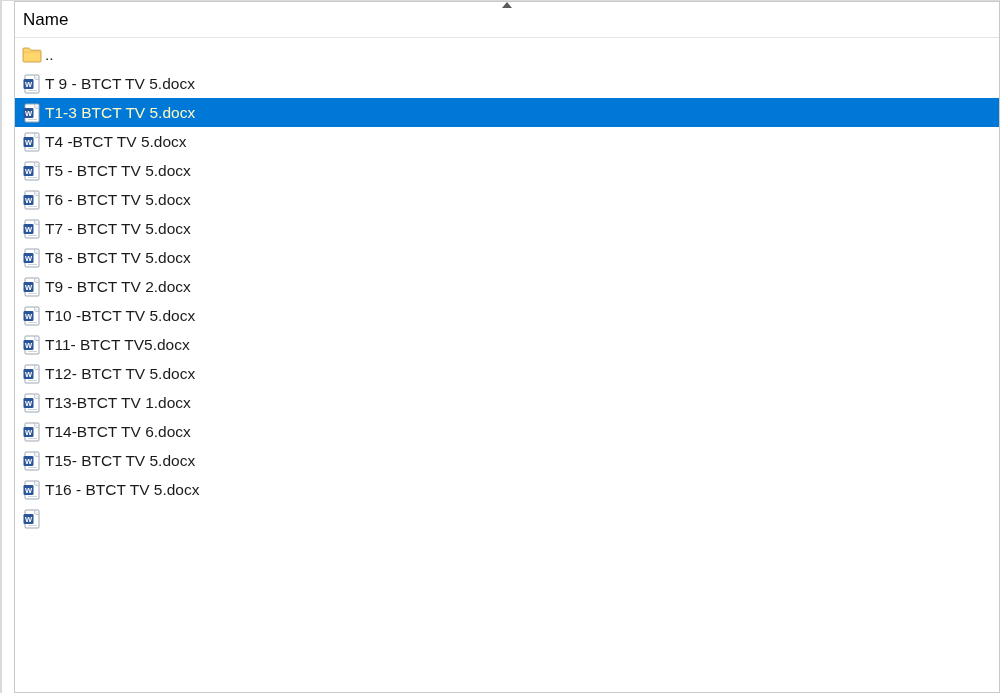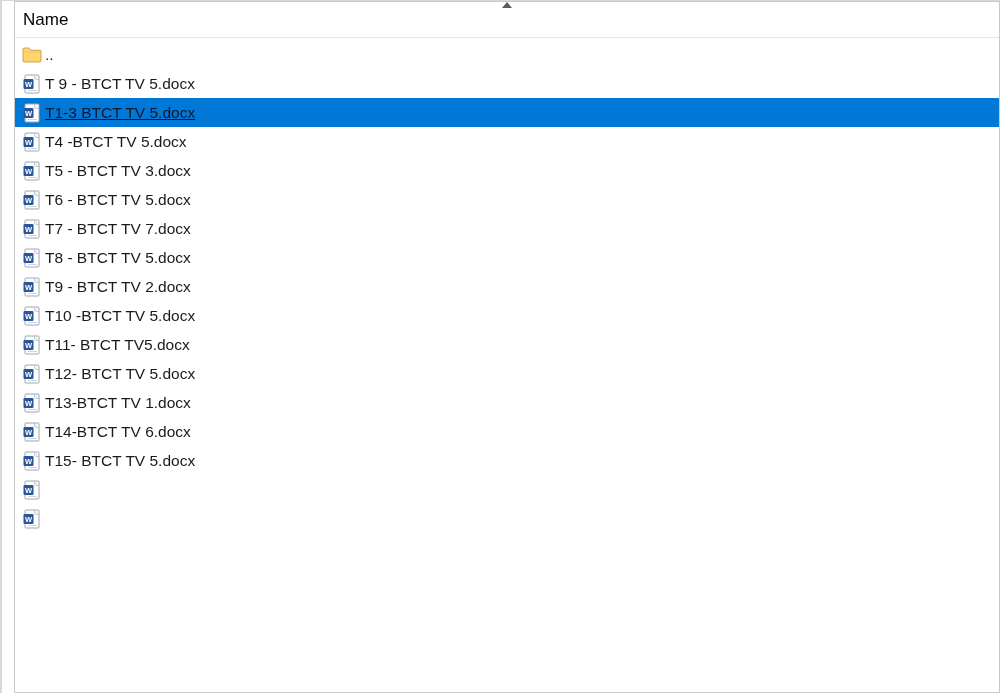--- a/index.html
+++ b/index.html
@@ -63,21 +63,21 @@
     }
     .row.selected {
       background: #0078d7;
       color: #fff;
     }
     .row .label {
       white-space: nowrap;
       font-size: 15.5px;
       color: #1a1a1a;
     }
-    .row.selected .label { color: #0f172a; text-decoration: underline; }
+    .row.selected .label { color: #fef9c3; }
     .icon-wrap {
       width: 22px;
       height: 22px;
       display: flex;
       align-items: center;
       justify-content: center;
       flex: 0 0 22px;
     }
   </style>
 </head>
@@ -144,21 +144,21 @@
         <span class="icon-wrap">
 <svg width="20" height="20" viewBox="0 0 20 20">
   <rect x="3" y="1" width="14" height="18" rx="1" fill="#ffffff" stroke="#9aa7b3" stroke-width="1"></rect>
   <path d="M13 1 L13 5 L17 5" fill="none" stroke="#9aa7b3" stroke-width="1"></path>
   <path d="M17 5 L13 1 L13 5 Z" fill="#e7ecf1"></path>
   <rect x="1.5" y="5" width="10" height="10" rx="1.2" fill="#2a5699"></rect>
   <text x="6.5" y="12.7" text-anchor="middle" font-family="Segoe UI, sans-serif" font-size="7.5" font-weight="700" fill="#fff">W</text>
   <line x1="6" y1="16.5" x2="15" y2="16.5" stroke="#c8d0d9" stroke-width="0.9"></line>
 </svg>
           </span>
-        <span class="label">T5 - BTCT TV 3.docx</span>
+        <span class="label">T5 - BTCT TV 5.docx</span>
       </div>
       <div class="row">
         <span class="icon-wrap">
 <svg width="20" height="20" viewBox="0 0 20 20">
   <rect x="3" y="1" width="14" height="18" rx="1" fill="#ffffff" stroke="#9aa7b3" stroke-width="1"></rect>
   <path d="M13 1 L13 5 L17 5" fill="none" stroke="#9aa7b3" stroke-width="1"></path>
   <path d="M17 5 L13 1 L13 5 Z" fill="#e7ecf1"></path>
   <rect x="1.5" y="5" width="10" height="10" rx="1.2" fill="#2a5699"></rect>
   <text x="6.5" y="12.7" text-anchor="middle" font-family="Segoe UI, sans-serif" font-size="7.5" font-weight="700" fill="#fff">W</text>
   <line x1="6" y1="16.5" x2="15" y2="16.5" stroke="#c8d0d9" stroke-width="0.9"></line>
@@ -170,21 +170,21 @@
         <span class="icon-wrap">
 <svg width="20" height="20" viewBox="0 0 20 20">
   <rect x="3" y="1" width="14" height="18" rx="1" fill="#ffffff" stroke="#9aa7b3" stroke-width="1"></rect>
   <path d="M13 1 L13 5 L17 5" fill="none" stroke="#9aa7b3" stroke-width="1"></path>
   <path d="M17 5 L13 1 L13 5 Z" fill="#e7ecf1"></path>
   <rect x="1.5" y="5" width="10" height="10" rx="1.2" fill="#2a5699"></rect>
   <text x="6.5" y="12.7" text-anchor="middle" font-family="Segoe UI, sans-serif" font-size="7.5" font-weight="700" fill="#fff">W</text>
   <line x1="6" y1="16.5" x2="15" y2="16.5" stroke="#c8d0d9" stroke-width="0.9"></line>
 </svg>
           </span>
-        <span class="label">T7 - BTCT TV 7.docx</span>
+        <span class="label">T7 - BTCT TV 5.docx</span>
       </div>
       <div class="row">
         <span class="icon-wrap">
 <svg width="20" height="20" viewBox="0 0 20 20">
   <rect x="3" y="1" width="14" height="18" rx="1" fill="#ffffff" stroke="#9aa7b3" stroke-width="1"></rect>
   <path d="M13 1 L13 5 L17 5" fill="none" stroke="#9aa7b3" stroke-width="1"></path>
   <path d="M17 5 L13 1 L13 5 Z" fill="#e7ecf1"></path>
   <rect x="1.5" y="5" width="10" height="10" rx="1.2" fill="#2a5699"></rect>
   <text x="6.5" y="12.7" text-anchor="middle" font-family="Segoe UI, sans-serif" font-size="7.5" font-weight="700" fill="#fff">W</text>
   <line x1="6" y1="16.5" x2="15" y2="16.5" stroke="#c8d0d9" stroke-width="0.9"></line>
@@ -287,20 +287,21 @@
         <span class="icon-wrap">
 <svg width="20" height="20" viewBox="0 0 20 20">
   <rect x="3" y="1" width="14" height="18" rx="1" fill="#ffffff" stroke="#9aa7b3" stroke-width="1"></rect>
   <path d="M13 1 L13 5 L17 5" fill="none" stroke="#9aa7b3" stroke-width="1"></path>
   <path d="M17 5 L13 1 L13 5 Z" fill="#e7ecf1"></path>
   <rect x="1.5" y="5" width="10" height="10" rx="1.2" fill="#2a5699"></rect>
   <text x="6.5" y="12.7" text-anchor="middle" font-family="Segoe UI, sans-serif" font-size="7.5" font-weight="700" fill="#fff">W</text>
   <line x1="6" y1="16.5" x2="15" y2="16.5" stroke="#c8d0d9" stroke-width="0.9"></line>
 </svg>
           </span>
+        <span class="label">T16 - BTCT TV 5.docx</span>
       </div>
       <div class="row">
         <span class="icon-wrap">
 <svg width="20" height="20" viewBox="0 0 20 20">
   <rect x="3" y="1" width="14" height="18" rx="1" fill="#ffffff" stroke="#9aa7b3" stroke-width="1"></rect>
   <path d="M13 1 L13 5 L17 5" fill="none" stroke="#9aa7b3" stroke-width="1"></path>
   <path d="M17 5 L13 1 L13 5 Z" fill="#e7ecf1"></path>
   <rect x="1.5" y="5" width="10" height="10" rx="1.2" fill="#2a5699"></rect>
   <text x="6.5" y="12.7" text-anchor="middle" font-family="Segoe UI, sans-serif" font-size="7.5" font-weight="700" fill="#fff">W</text>
   <line x1="6" y1="16.5" x2="15" y2="16.5" stroke="#c8d0d9" stroke-width="0.9"></line>

